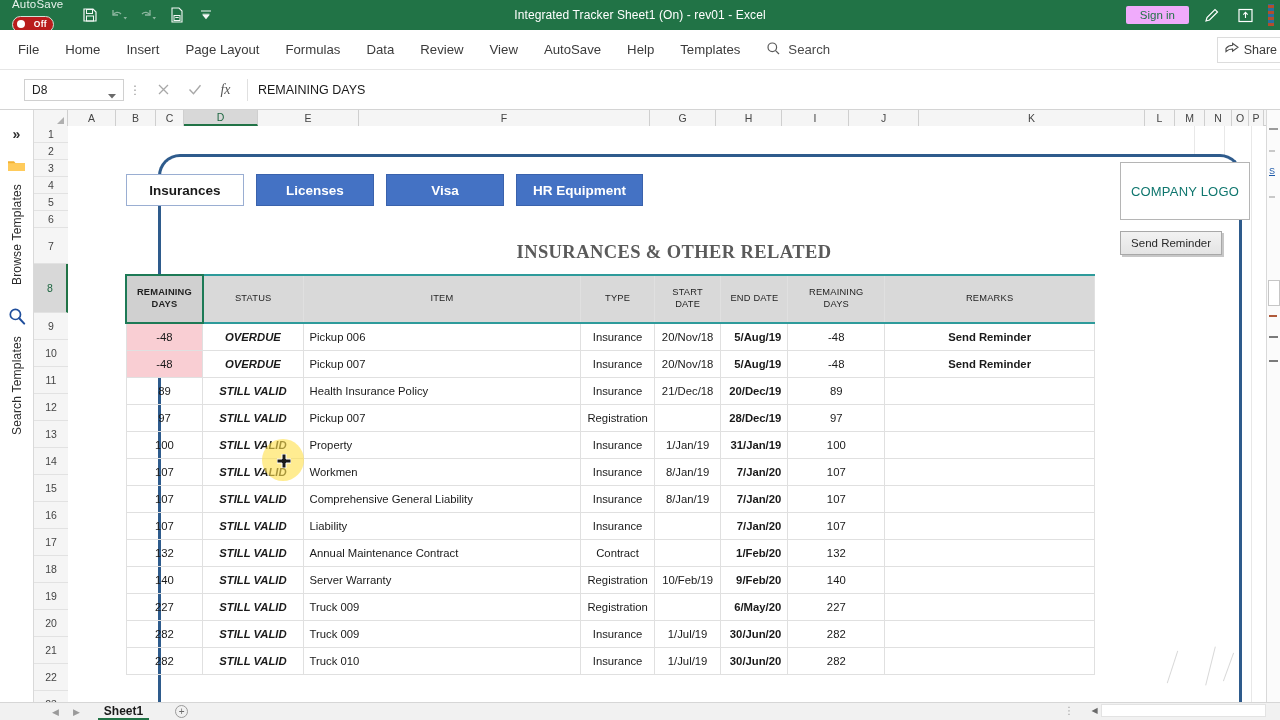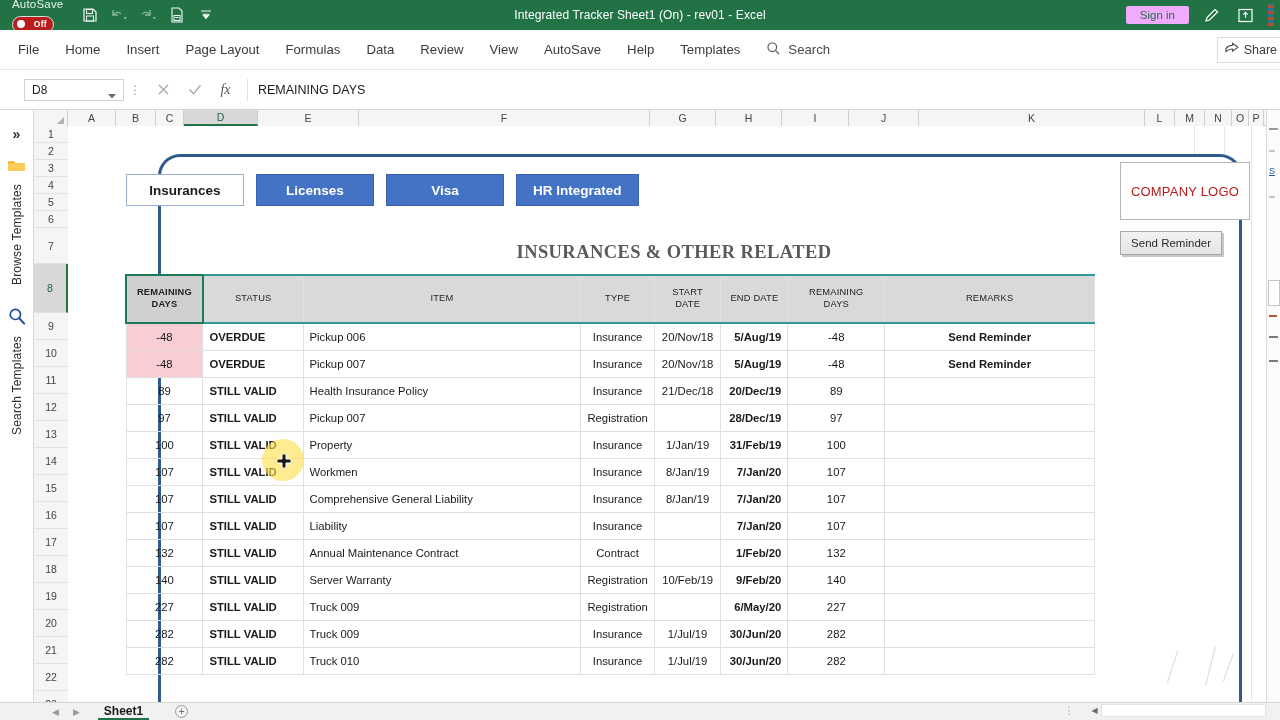--- a/index.html
+++ b/index.html
@@ -151,21 +151,21 @@
     display:flex; align-items:center; justify-content:center;
     font-size:13.5px; font-weight:bold; color:#ffffff; background:#4472c4;
     border:1px solid #3a62ac;
   }
   .tabbtn.active{ background:#ffffff; color:#1a1a1a; border:1px solid #9aaed2; }
 
   .logo{
     position:absolute; right:30px; top:36px; width:130px; height:58px;
     border:1px solid #b5b5b5; background:#fff;
     display:flex; align-items:center; justify-content:center;
-    font-size:13px; color:#b91c1c; letter-spacing:.2px;
+    font-size:13px; color:#0f766e; letter-spacing:.2px;
   }
   .reminder-btn{
     position:absolute; right:58px; top:105px;
     background:linear-gradient(#f2f2f2,#e4e4e4); border:1px solid #a8a8a8;
     box-shadow:2px 2px 0 rgba(0,0,0,.22);
     font-size:11.5px; color:#2a2a2a; padding:5px 10px;
   }
   .sheet-title{
     position:absolute; left:0; right:0; top:116px; text-align:center;
     font-family:"Liberation Serif", serif; font-weight:bold; font-size:18.5px;
@@ -189,21 +189,21 @@
   .c-item{ width:295px; }
   .c-type{ width:64px; }
   .c-start{ width:67px; }
   .c-end{ width:67px; }
   .c-rdays{ width:100px; }
   .c-remarks{ width:223px; }
 
   .table tbody td{ height:27px; font-size:11.3px; color:#1a1a1a; padding:0 6px; }
   td.days{ text-align:center; font-size:12px; }
   td.days.overdue{ background:#f9ced3; }
-  td.status{ font-weight:bold; font-size:11.3px; }
+  td.status{ text-align:center; font-weight:bold; font-size:11.3px;font-style:italic; }
   .st-overdue{ color:#a51c20; }
   .st-valid{ color:#1faa59; }
   td.item{ text-align:left; }
   td.type{ text-align:center; font-size:9.4px; color:#8a8a8a; }
   td.sdate{ text-align:center; font-size:9.4px; color:#8a8a8a; }
   td.edate{ text-align:right; font-size:10.4px; color:#141414; font-weight:bold; }
   td.rdays{ text-align:center; font-size:9.6px; color:#9a9a9a; }
   td.remarks{ text-align:center; font-size:11px; font-weight:bold; color:#c00000; }
   .row-dashed td{ border-bottom:1px dotted #bdbdbd; }
 
@@ -455,21 +455,21 @@
       <div style="left:87px"></div>
         <div style="left:104px"></div>
     </div>
 
     <div class="frame"></div>
 
     <div class="tabs">
       <div class="tabbtn active">Insurances</div>
       <div class="tabbtn">Licenses</div>
       <div class="tabbtn">Visa</div>
-      <div class="tabbtn">HR Integrated</div>
+      <div class="tabbtn">HR Equipment</div>
     </div>
 
     <div class="logo">COMPANY LOGO</div>
     <div class="reminder-btn">Send Reminder</div>
     <div class="sheet-title">INSURANCES &amp; OTHER RELATED</div>
 
     <table class="table">
       <thead>
         <tr class="thead-row">
           <th class="c-days hdr-sel">
@@ -531,21 +531,21 @@
           <td class="edate">28/Dec/19</td>
           <td class="rdays">97</td>
           <td class="remarks"></td>
         </tr>
         <tr>
           <td class="days">100</td>
           <td class="status st-valid">STILL VALID</td>
           <td class="item">Property</td>
           <td class="type">Insurance</td>
           <td class="sdate">1/Jan/19</td>
-          <td class="edate">31/Feb/19</td>
+          <td class="edate">31/Jan/19</td>
           <td class="rdays">100</td>
           <td class="remarks"></td>
         </tr>
         <tr>
           <td class="days">107</td>
           <td class="status st-valid">STILL VALID</td>
           <td class="item">Workmen</td>
           <td class="type">Insurance</td>
           <td class="sdate">8/Jan/19</td>
           <td class="edate">7/Jan/20</td>

